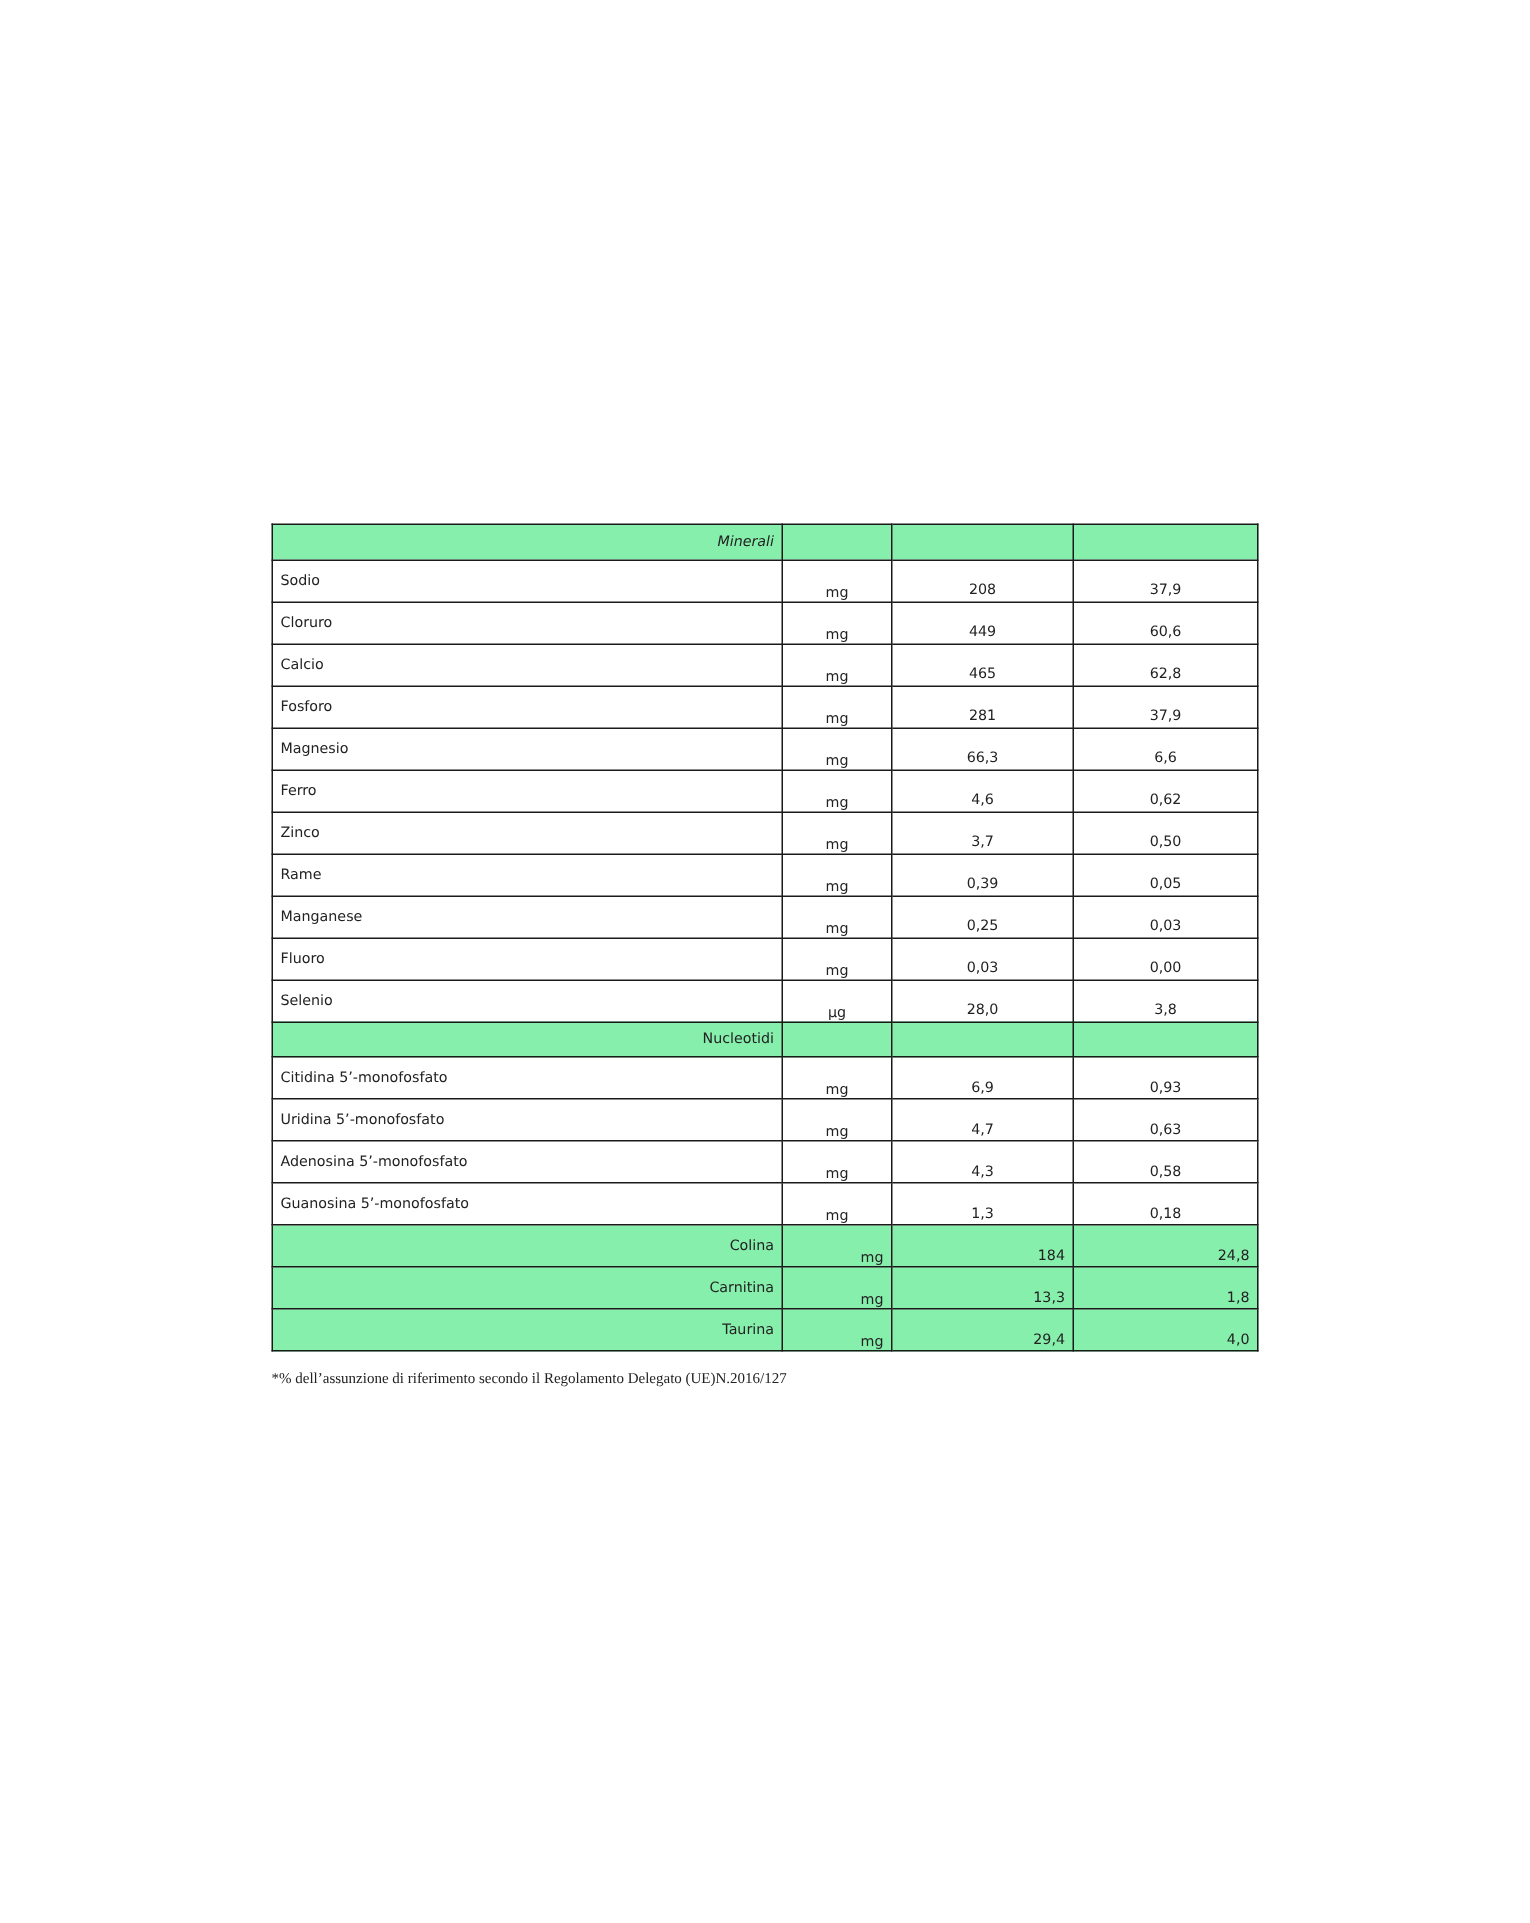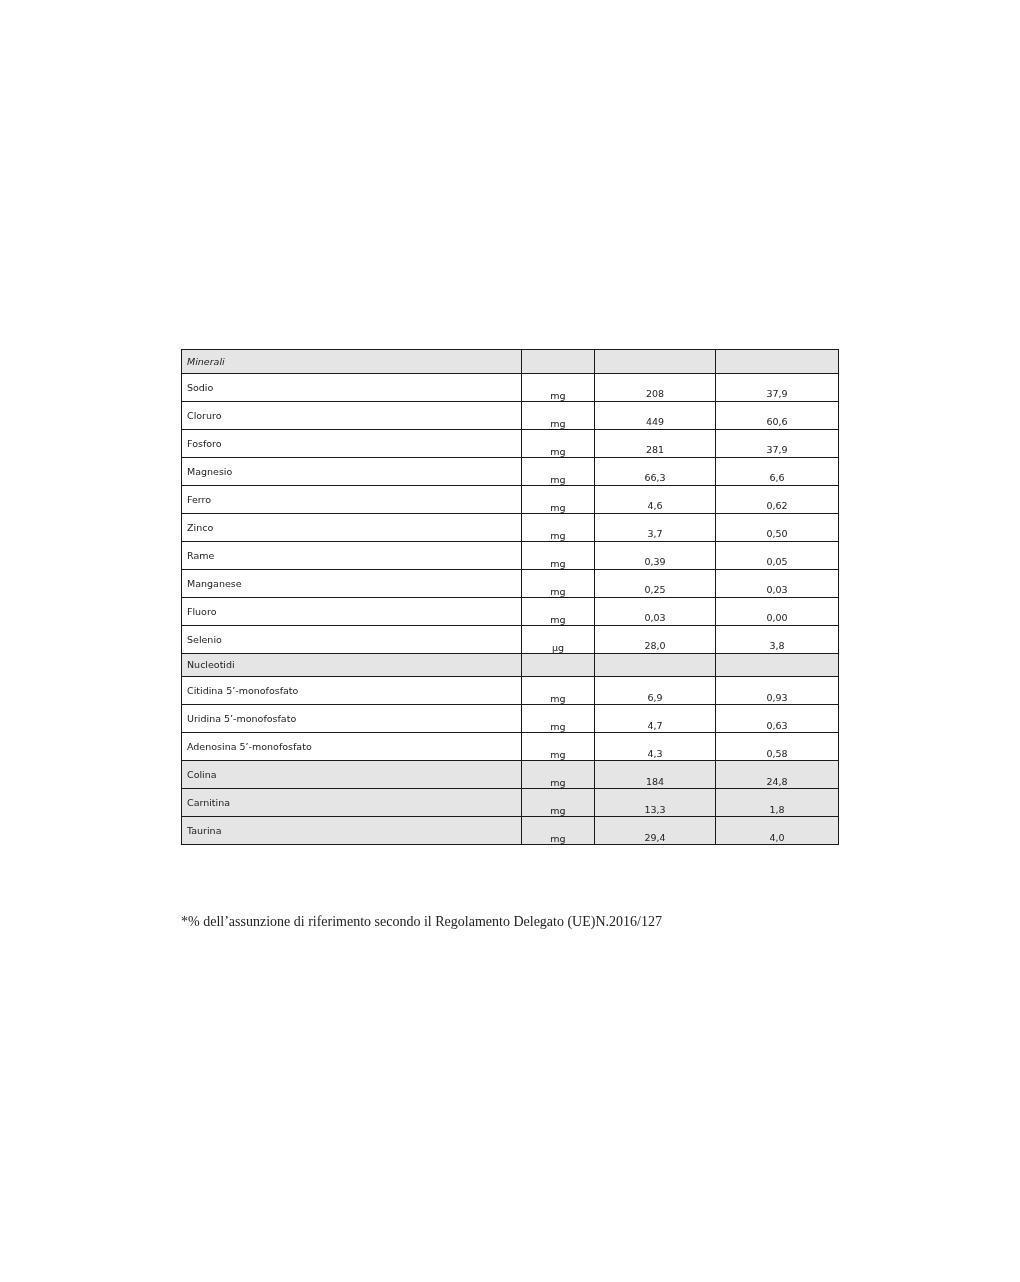--- a/index.html
+++ b/index.html
@@ -16,27 +16,27 @@
     table.nut td {
       border: 1px solid #1a1a1a;
       height: 23.5px;
       padding: 0 5px;
       box-sizing: border-box;
       vertical-align: middle;
     }
     table.nut td.name { text-align: left; }
     table.nut td.unit { text-align: center; vertical-align: top; padding-top: 16px; }
     table.nut td.num { text-align: center; padding-top: 13px; }
-    table.nut tr.grey td { background: #e5e5e5; }
+    table.nut tr.grey td { background: #86efac; text-align: right; }
     table.nut tr.section td.name { font-style: italic; }
     table.nut tr.section.nucl td.name { font-style: normal; margin-left: 12px; }
     .footnote {
       position: absolute; left: 181px; top: 914px;
       font-family: "Liberation Serif", serif;
-      font-size: 14px; color: #222; white-space: nowrap;
+      font-size: 10px; color: #222; white-space: nowrap;
     }
   </style>
 </head>
 <body>
 
 <div class="table-wrap">
   <table class="nut">
     <colgroup>
       <col style="width:340px">
         <col style="width:73px">
@@ -54,20 +54,26 @@
           <td class="name">Sodio</td>
           <td class="unit">mg</td>
           <td class="num">208</td>
           <td class="num">37,9</td>
         </tr>
         <tr class="">
           <td class="name">Cloruro</td>
           <td class="unit">mg</td>
           <td class="num">449</td>
           <td class="num">60,6</td>
+        </tr>
+        <tr class="">
+          <td class="name">Calcio</td>
+          <td class="unit">mg</td>
+          <td class="num">465</td>
+          <td class="num">62,8</td>
         </tr>
         <tr class="">
           <td class="name">Fosforo</td>
           <td class="unit">mg</td>
           <td class="num">281</td>
           <td class="num">37,9</td>
         </tr>
         <tr class="">
           <td class="name">Magnesio</td>
           <td class="unit">mg</td>
@@ -127,20 +133,26 @@
           <td class="unit">mg</td>
           <td class="num">4,7</td>
           <td class="num">0,63</td>
         </tr>
         <tr class="">
           <td class="name">Adenosina 5’-monofosfato</td>
           <td class="unit">mg</td>
           <td class="num">4,3</td>
           <td class="num">0,58</td>
         </tr>
+        <tr class="">
+          <td class="name">Guanosina 5’-monofosfato</td>
+          <td class="unit">mg</td>
+          <td class="num">1,3</td>
+          <td class="num">0,18</td>
+        </tr>
         <tr class="grey">
           <td class="name">Colina</td>
           <td class="unit">mg</td>
           <td class="num">184</td>
           <td class="num">24,8</td>
         </tr>
         <tr class="grey">
           <td class="name">Carnitina</td>
           <td class="unit">mg</td>
           <td class="num">13,3</td>

